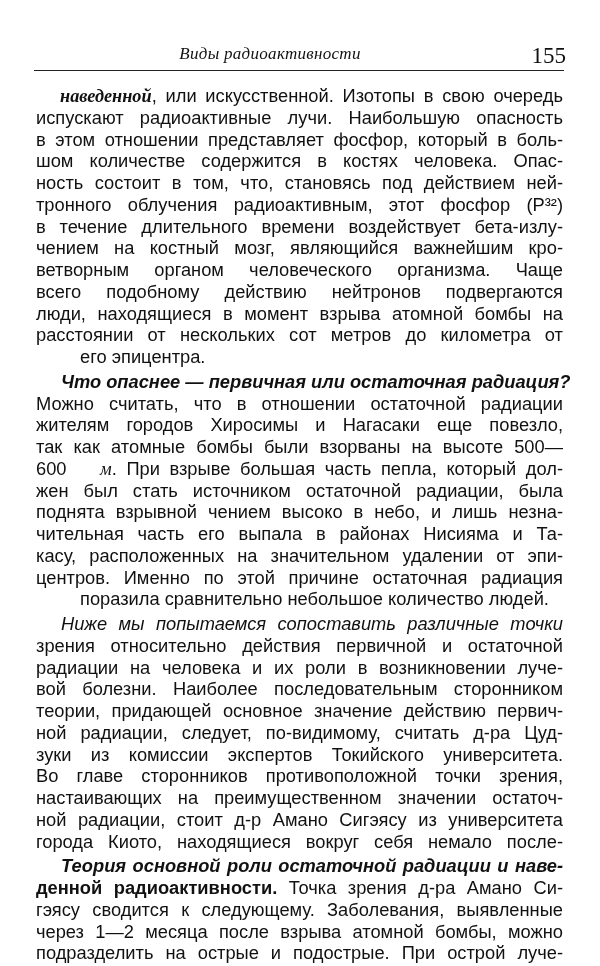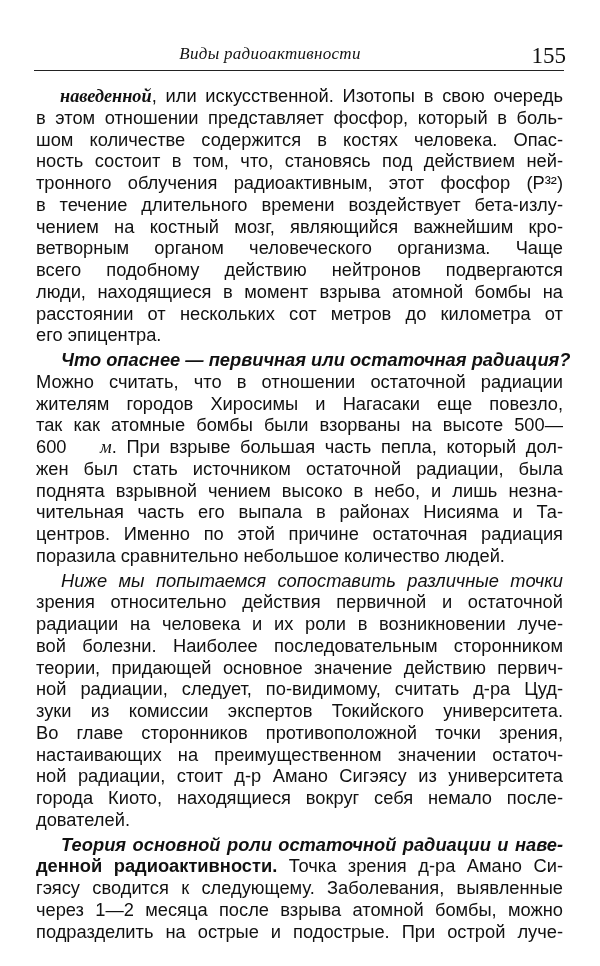--- a/index.html
+++ b/index.html
@@ -6,41 +6,42 @@
   body { width: 600px; height: 966px; position: relative; overflow: hidden; color: #111; }
   .page { position: absolute; left: 0; top: 0; width: 600px; height: 966px; }
   .running-head { position: absolute; left: 34px; top: 44px; width: 532px; height: 24px; }
   .rh-title { position: absolute; left: 0; right: 60px; top: 0; text-align: center;
     font-family: "Liberation Serif", serif; font-style: italic; font-size: 17px; letter-spacing: 0.3px; }
   .rh-page { position: absolute; right: 0; top: -1px; font-family: "Liberation Serif", serif; font-size: 23px; }
   .rh-rule { position: absolute; left: 34px; top: 70px; width: 530px; height: 0; border-top: 1.6px solid #222; }
   .text { position: absolute; left: 36px; top: 85px; width: 527px;
     font-family: "Liberation Sans", sans-serif; font-size: 18.3px; line-height: 21.75px; }
   .line { display: block; text-align: justify; text-align-last: justify; white-space: nowrap; height: 21.75px; overflow: visible; }
-  .line.last { text-align-last: left; }
+  .line.last { text-align-last: left; margin-left: 44px; }
   .line.indent { padding-left: 25px; font-style: italic; }
   .b { font-weight: bold; }
   .i { font-style: italic; font-family: "Liberation Serif", serif; margin-left: 24px; }
   .gap { height: 3px; }
 </style>
 </head>
 <body>
 
 <div class="page">
 
   <div class="running-head">
     <span class="rh-title">Виды радиоактивности</span>
     <span class="rh-page">155</span>
   </div>
   <div class="rh-rule"></div>
 
   <div class="text">
 
     <div>
       <span class="line"><span class="i b">наведенной</span><span>, или искусственной. Изотопы в свою очередь</span></span>
+      <span class="line">испускают радиоактивные лучи. Наибольшую опасность</span>
       <span class="line">в этом отношении представляет фосфор, который в боль-</span>
       <span class="line">шом количестве содержится в костях человека. Опас-</span>
       <span class="line">ность состоит в том, что, становясь под действием ней-</span>
       <span class="line">тронного облучения радиоактивным, этот фосфор (P³²)</span>
       <span class="line">в течение длительного времени воздействует бета-излу-</span>
       <span class="line">чением на костный мозг, являющийся важнейшим кро-</span>
       <span class="line">ветворным органом человеческого организма. Чаще</span>
       <span class="line">всего подобному действию нейтронов подвергаются</span>
       <span class="line">люди, находящиеся в момент взрыва атомной бомбы на</span>
       <span class="line">расстоянии от нескольких сот метров до километра от</span>
@@ -51,39 +52,39 @@
 
     <div>
       <span class="line indent b">Что опаснее — первичная или остаточная радиация?</span>
       <span class="line">Можно считать, что в отношении остаточной радиации</span>
       <span class="line">жителям городов Хиросимы и Нагасаки еще повезло,</span>
       <span class="line">так как атомные бомбы были взорваны на высоте 500—</span>
       <span class="line"><span>600 </span><span class="i">м</span><span>. При взрыве большая часть пепла, который дол-</span></span>
       <span class="line">жен был стать источником остаточной радиации, была</span>
       <span class="line">поднята взрывной чением высоко в небо, и лишь незна-</span>
       <span class="line">чительная часть его выпала в районах Нисияма и Та-</span>
+      <span class="line">касу, расположенных на значительном удалении от эпи-</span>
       <span class="line">центров. Именно по этой причине остаточная радиация</span>
       <span class="line last">поразила сравнительно небольшое количество людей.</span>
     </div>
 
     <div class="gap"></div>
 
     <div>
       <span class="line indent">Ниже мы попытаемся сопоставить различные точки</span>
       <span class="line">зрения относительно действия первичной и остаточной</span>
       <span class="line">радиации на человека и их роли в возникновении луче-</span>
       <span class="line">вой болезни. Наиболее последовательным сторонником</span>
       <span class="line">теории, придающей основное значение действию первич-</span>
       <span class="line">ной радиации, следует, по-видимому, считать д-ра Цуд-</span>
       <span class="line">зуки из комиссии экспертов Токийского университета.</span>
       <span class="line">Во главе сторонников противоположной точки зрения,</span>
       <span class="line">настаивающих на преимущественном значении остаточ-</span>
       <span class="line">ной радиации, стоит д-р Амано Сигэясу из университета</span>
       <span class="line">города Киото, находящиеся вокруг себя немало после-</span>
-      <span class="line last">дователей.</span>
     </div>
 
     <div class="gap"></div>
 
     <div>
       <span class="line indent b">Теория основной роли остаточной радиации и наве-</span>
       <span class="line"><span class="b">денной радиоактивности.</span><span> Точка зрения д-ра Амано Си-</span></span>
       <span class="line">гэясу сводится к следующему. Заболевания, выявленные</span>
       <span class="line">через 1—2 месяца после взрыва атомной бомбы, можно</span>
       <span class="line">подразделить на острые и подострые. При острой луче-</span>

